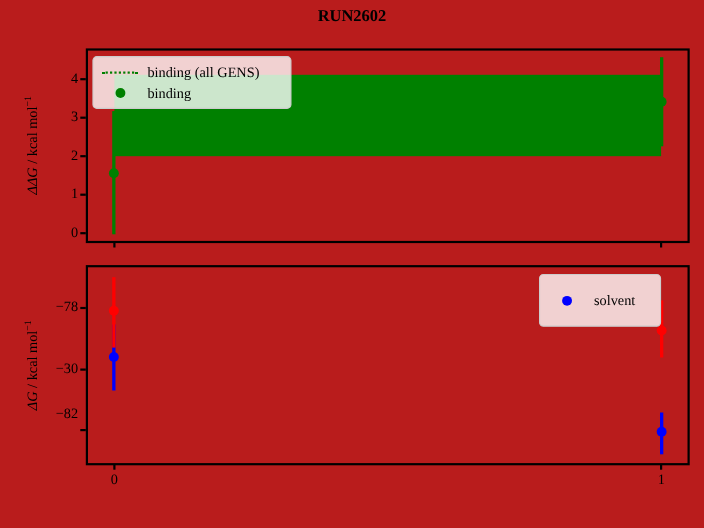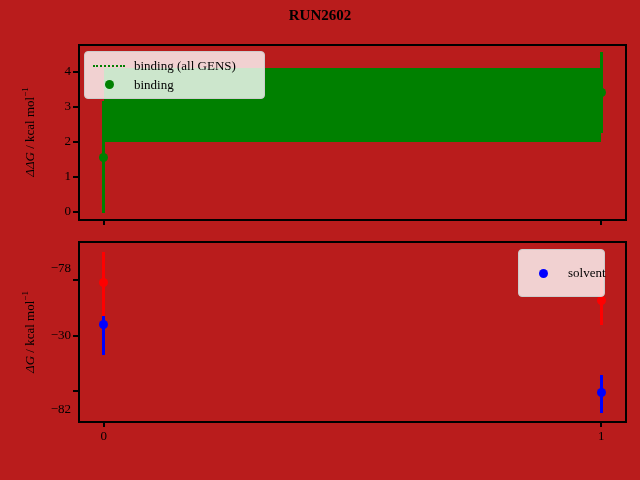--- a/index.html
+++ b/index.html
@@ -75,38 +75,38 @@
         <span class="legend-label">binding (all GENS)</span>
       </div>
       <div class="legend-row">
         <span class="legend-handle">
           <span class="legend-dot" style="background: rgb(0, 128, 0);"></span>
         </span>
         <span class="legend-label">binding</span>
       </div>
     </div>
     <div class="tickmark" style="left: 73px; top: 279.114px; width: 5px; height: 2px;"></div>
-    <div class="ticklabel ytick" style="left: 20px; top: 261px; width: 51px;">−78</div>
+    <div class="ticklabel ytick" style="left: 20px; top: 272px; width: 51px;">−78</div>
     <div class="tickmark" style="left: 73px; top: 334.756px; width: 5px; height: 2px;"></div>
     <div class="ticklabel ytick" style="left: 20px; top: 327.756px; width: 51px;">−30</div>
     <div class="tickmark" style="left: 73px; top: 390.397px; width: 5px; height: 2px;"></div>
-    <div class="ticklabel ytick" style="left: 20px; top: 402px; width: 51px;">−82</div>
+    <div class="ticklabel ytick" style="left: 20px; top: 369px; width: 51px;">−82</div>
     <div class="tickmark" style="left: 102.864px; top: 422px; width: 2px; height: 5px;"></div>
     <div class="ticklabel xtick" style="left: 91.8636px; top: 429px; width: 24px;">0</div>
     <div class="tickmark" style="left: 600.136px; top: 422px; width: 2px; height: 5px;"></div>
     <div class="ticklabel xtick" style="left: 589.136px; top: 429px; width: 24px;">1</div>
     <div class="errbar" style="left: 102.364px; top: 295.416px; height: 59.8145px; background: rgb(0, 0, 255);"></div>
     <div class="errbar" style="left: 599.636px; top: 374.705px; height: 38.3926px; background: rgb(0, 0, 255);"></div>
     <div class="errbar" style="left: 102.364px; top: 252.294px; height: 63.9876px; background: rgb(255, 0, 0);"></div>
     <div class="errbar" style="left: 599.636px; top: 273.159px; height: 51.4683px; background: rgb(255, 0, 0);"></div>
     <div class="marker" style="left: 99.3636px; top: 320.128px; background: rgb(0, 0, 255);"></div>
     <div class="marker" style="left: 596.636px; top: 388.288px; background: rgb(0, 0, 255);"></div>
     <div class="marker" style="left: 99.3636px; top: 278.396px; background: rgb(255, 0, 0);"></div>
     <div class="marker" style="left: 596.636px; top: 296.48px; background: rgb(255, 0, 0);"></div>
-    <div class="legend" style="left: 518px; top: 249px; width: 87px; height: 48px;">
+    <div class="legend" style="left: 490px; top: 249px; width: 111px; height: 48px;">
       <div class="legend-row">
         <span class="legend-handle">
           <span class="legend-dot" style="background: rgb(0, 0, 255);"></span>
         </span>
         <span class="legend-label">solvent</span>
       </div>
     </div>
   </div>
 
 </body></html>

